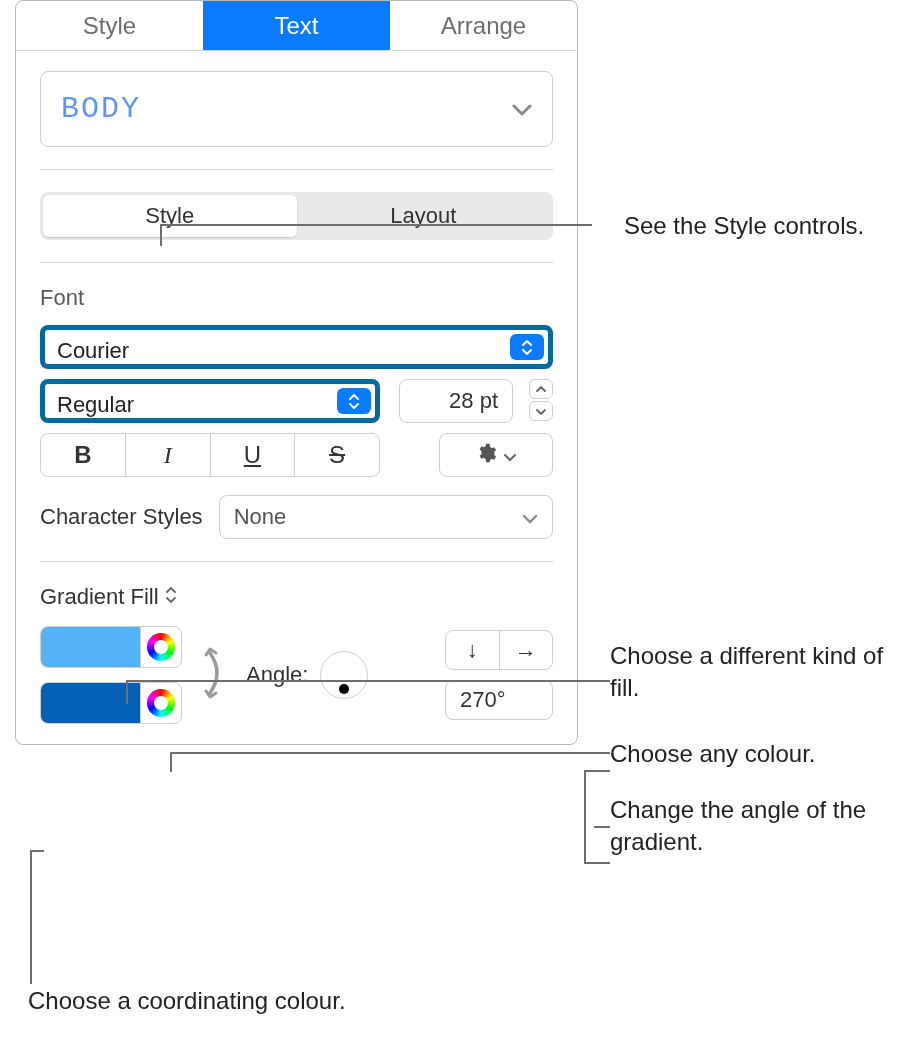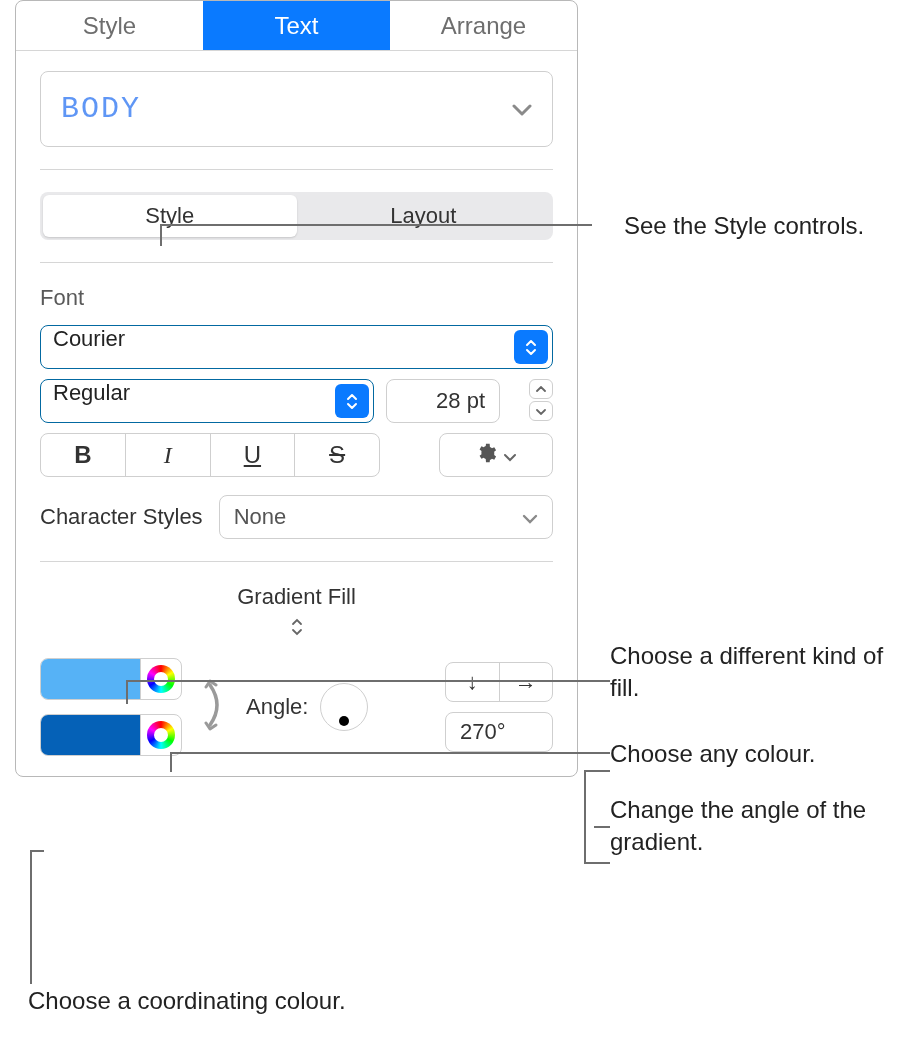--- a/index.html
+++ b/index.html
@@ -17,21 +17,21 @@
     .paragraph-style .ps-label { font-family: "Courier New", Courier, monospace; font-size: 30px; letter-spacing: 2px; color: #5f96f5; }
     
     .sep { height: 1px; background: #d6d6d6; margin: 22px 0; }
     
     .seg { display: flex; background: #e9e9eb; border-radius: 8px; height: 48px; padding: 3px; }
     .seg .seg-item { flex: 1; display: flex; align-items: center; justify-content: center; font-size: 22px; color: #333; border-radius: 6px; }
     .seg .seg-item.active { background: #fff; box-shadow: 0 1px 2px rgba(0,0,0,0.15); }
     
     .section-label { font-size: 22px; color: #5a5a5a; margin-bottom: 14px; }
     
-    .select { position: relative; display: flex; align-items: flex-end; border: 1px solid #0369a1; border-radius: 8px; height: 44px; padding: 16px 12px; font-size: 22px; color: #222; background: #fff; }
+    .select { position: relative; display: flex; align-items: flex-start; border: 5px solid #0369a1; border-radius: 8px; height: 44px; padding: 8px 12px; font-size: 22px; color: #222; background: #fff; }
     .select .chevron-box { position: absolute; right: 4px; top: 4px; bottom: 4px; width: 34px; background: #0a7aff; border-radius: 6px; display: flex; flex-direction: column; align-items: center; justify-content: center; gap: 1px; }
     .select .chevron-box svg { display: block; }
     
     .row { display: flex; gap: 12px; margin-top: 10px; }
     
     .size-input { display: flex; align-items: center; border: 1px solid #cfcfcf; border-radius: 8px; height: 44px; width: 114px; padding: 0 14px 0 0; font-size: 22px; justify-content: flex-end; }
     .stepper { display: flex; flex-direction: column; width: 24px; gap: 2px; margin-left: 8px; }
     .stepper .st { height: 20px; border: 1px solid #cfcfcf; border-radius: 6px; display: flex; align-items: center; justify-content: center; }
     
     .bius { display: flex; border: 1px solid #cfcfcf; border-radius: 8px; height: 44px; overflow: hidden; }
@@ -41,21 +41,21 @@
     .bius .b.italic { font-style: italic; font-family: Georgia, serif; }
     .bius .b.under { text-decoration: underline; }
     .bius .b.strike { text-decoration: line-through; }
     
     .gear-btn { display: flex; align-items: center; justify-content: center; border: 1px solid #cfcfcf; border-radius: 8px; height: 44px; width: 114px; gap: 6px; }
     
     .charstyles { display: flex; align-items: center; gap: 16px; margin-top: 18px; }
     .charstyles-label { font-size: 22px; color: #333; }
     .cs-select { flex: 1; display: flex; align-items: center; justify-content: space-between; border: 1px solid #cfcfcf; border-radius: 8px; height: 44px; padding: 0 14px; font-size: 22px; color: #555; }
     
-    .fill-label { display: flex; align-items: center; gap: 6px; font-size: 22px; color: #333; flex-direction: column; }
+    .fill-label { display: flex; align-items: center; gap: 6px; font-size: 22px; color: #333; }
     
     .gradient-area { display: flex; align-items: center; gap: 18px; margin-top: 16px; }
     .swatches { display: flex; flex-direction: column; gap: 14px; }
     .swatch { display: flex; align-items: center; border: 1px solid #cfcfcf; border-radius: 8px; height: 42px; width: 142px; overflow: hidden; }
     .swatch .sw-color { width: 100px; height: 100%; border-right: 1px solid #cfcfcf; }
     .swatch .sw-wheel { flex: 1; display: flex; align-items: center; justify-content: center; }
     .color-wheel { width: 28px; height: 28px; border-radius: 50%; background: conic-gradient(red, yellow, lime, cyan, blue, magenta, red); position: relative; }
     .color-wheel::after { content: ''; position: absolute; inset: 7px; border-radius: 50%; background: #fff; }
     
     .angle-block { display: flex; align-items: center; gap: 12px; }
@@ -140,21 +140,21 @@
           <span>Regular</span>
           <span class="chevron-box">
             <svg width="12" height="8" viewBox="0 0 12 8">
                 <path d="M2 6 L6 2 L10 6" stroke="#fff" stroke-width="2" fill="none" stroke-linecap="round" stroke-linejoin="round"></path>
               </svg>
             <svg width="12" height="8" viewBox="0 0 12 8">
                 <path d="M2 2 L6 6 L10 2" stroke="#fff" stroke-width="2" fill="none" stroke-linecap="round" stroke-linejoin="round"></path>
               </svg>
           </span>
         </div>
-        <div style="display:flex;gap:21px;margin-left:auto">
+        <div style="display:flex;gap:8px;margin-left:auto">
           <div class="size-input">
             <span>28 pt</span>
           </div>
           <div class="stepper">
             <div class="st">
                 <svg width="10" height="7" viewBox="0 0 10 7">
                   <path d="M1 5 L5 1 L9 5" stroke="#666" stroke-width="1.8" fill="none" stroke-linecap="round"></path>
                 </svg>
               </div>
             <div class="st">

